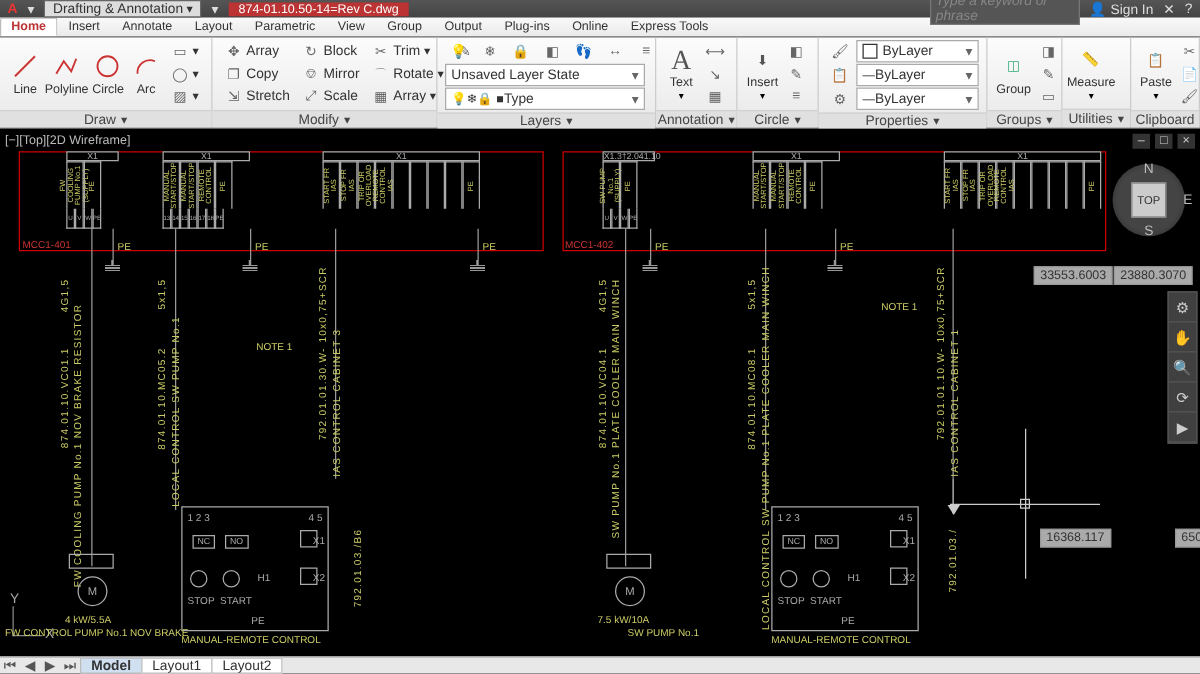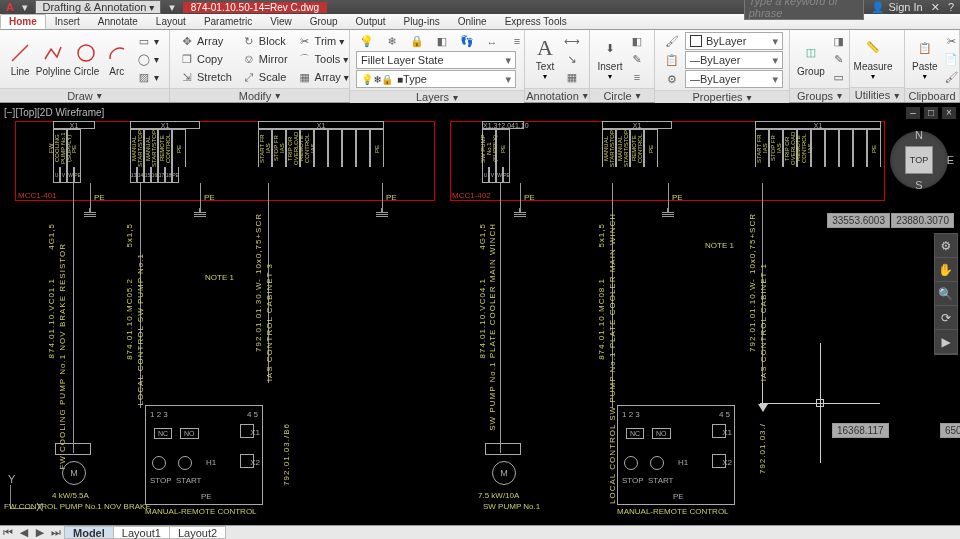--- a/index.html
+++ b/index.html
@@ -168,21 +168,21 @@
             <span class="sicn">⎊</span>
             <span>Mirror</span>
           </div>
         <div class="smrow">
             <span class="sicn">⤢</span>
             <span>Scale</span>
           </div>
       </div>
       <div class="col">
         <div class="smrow"><span class="sicn">✂</span><span>Trim</span> ▾</div>
-        <div class="smrow"><span class="sicn">⌒</span><span>Tools</span> ▾</div>
+        <div class="smrow"><span class="sicn">⌒</span><span>Rotate</span> ▾</div>
         <div class="smrow"><span class="sicn">▦</span><span>Array</span> ▾</div>
       </div>
       <div class="col">
         <div class="smrow">
             <span class="sicn">✎</span>
           </div>
         <div class="smrow">
             <span class="sicn">✦</span>
           </div>
         <div class="smrow">
@@ -213,21 +213,21 @@
               <span class="sicn">👣</span>
             </div>
           <div class="smrow">
               <span class="sicn">↔</span>
             </div>
           <div class="smrow">
               <span class="sicn">≡</span>
             </div>
         </div>
         <div class="combo">
-            <span>Fillet Layer State</span>
+            <span>Unsaved Layer State</span>
             <span class="dd">▾</span>
           </div>
         <div style="display:flex;gap:2px">
             <div class="combo" style="flex:1">💡❄🔒 ■ <span>Type</span><span class="dd">▾</span></div>
           </div>
       </div>
     </div>
     <div class="paneltitle"><span>Layers</span> ▾</div>
   </div>
 
@@ -576,21 +576,21 @@
 
     <div class="ucs">
       <div class="yax"></div>
         <div class="xax"></div>
       <div style="position:absolute;bottom:24px;left:-2px">Y</div>
       <div style="position:absolute;bottom:-4px;left:26px">X</div>
     </div>
   </div>
 
   <div class="sheetfoot">FW CONTROL PUMP No.1 NOV BRAKE</div>
-  <div class="sheetfoot" style="left:483px">SW PUMP No.1</div>
+  <div class="sheetfoot" style="left:502px">SW PUMP No.1</div>
 </div>
 
 <div class="sheettabs">
   <span class="nav">⏮</span>
   <span class="nav">◀</span>
   <span class="nav">▶</span>
   <span class="nav">⏭</span>
   <div class="stab active">Model</div>
   <div class="stab">Layout1</div>
   <div class="stab">Layout2</div>

